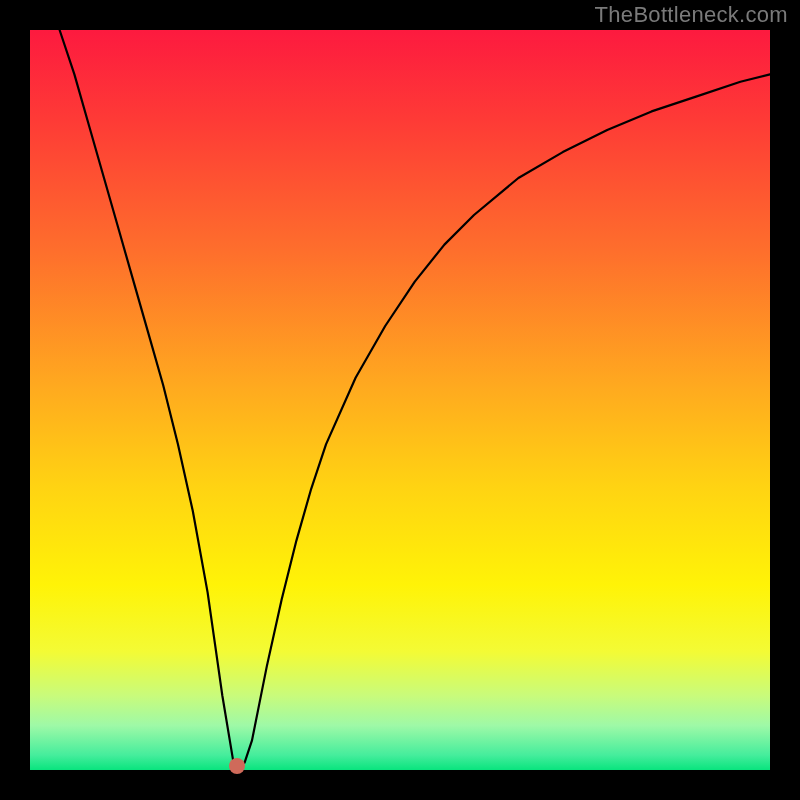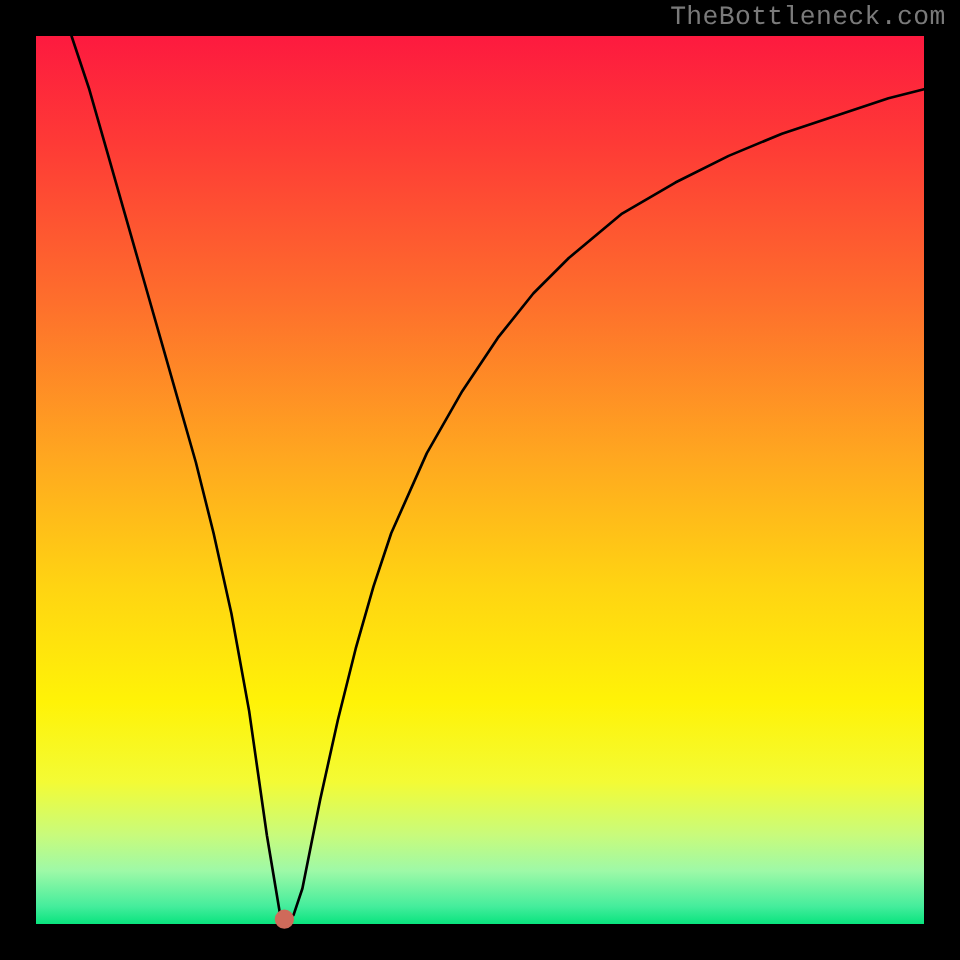--- a/index.html
+++ b/index.html
@@ -8,21 +8,20 @@
     width: 800px;
     height: 800px;
     background: #000;
     font-family: Arial, Helvetica, sans-serif;
     overflow: hidden;
   }
   .container {
     position: relative;
     width: 800px;
     height: 756px;
-    font-family: Liberation Mono, monospace;
   }
   .attribution {
     position: absolute;
     top: 2px;
     right: 12px;
     color: #7a7a7a;
     font-size: 22px;
     font-weight: 500;
     letter-spacing: 0.3px;
   }

